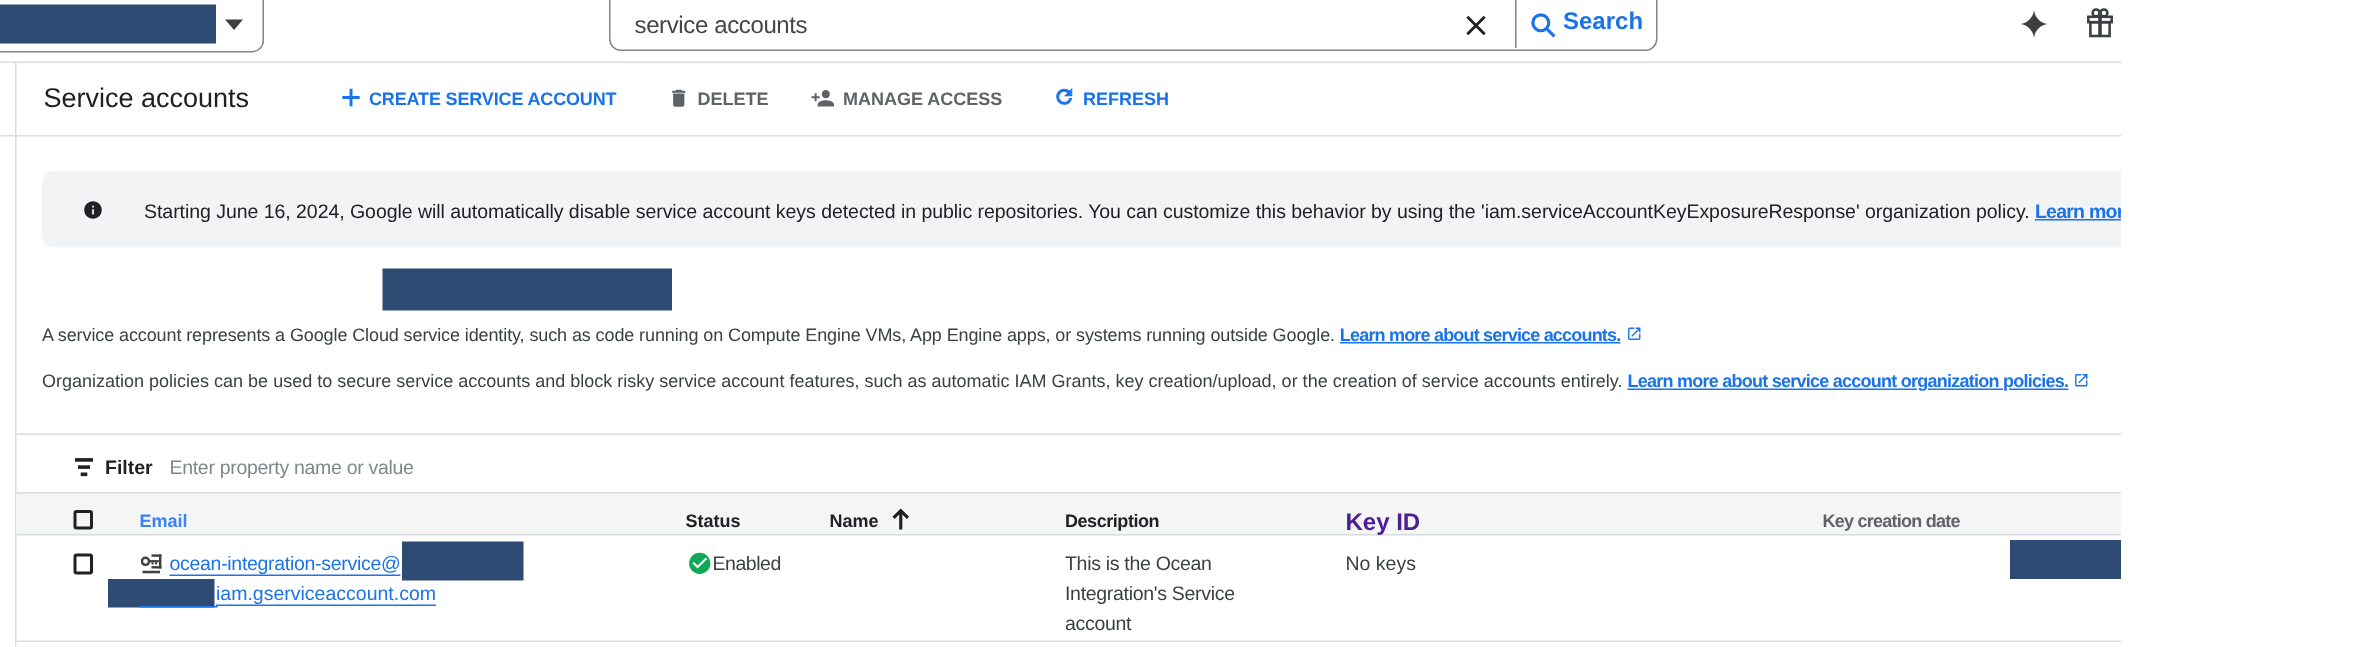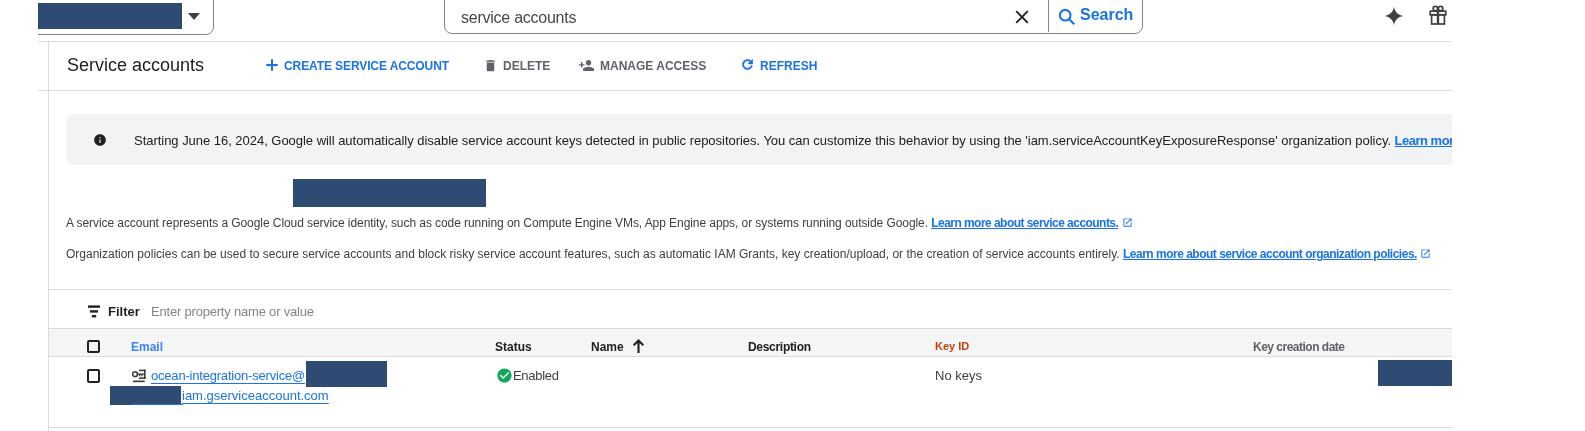--- a/index.html
+++ b/index.html
@@ -1,17 +1,17 @@
 <!DOCTYPE html>
 <html><head>
 <meta charset="utf-8">
 <style>
   html,body{margin:0;padding:0;}
   #root{position:relative;width:1414px;height:431px;background:#fff;overflow:hidden;
-        font-family:"Liberation Sans",sans-serif;color:#202124;margin-left:38px;}
+        font-family:"Liberation Sans",sans-serif;color:#202124;}
   .abs{position:absolute;}
   .navy{background:#2d4b73;}
   .link{color:#1a73e8;}
   svg{display:block;}
 </style>
 </head>
 <body>
 <div id="root">
 
   <div class="abs" style="left:-12px;top:-8px;width:186px;height:41px;border:1px solid #80868b;border-radius:8px;"></div>
@@ -120,21 +120,21 @@
 
   <div class="abs" style="left:11px;top:328px;width:1574px;height:29px;background:#f4f5f5;border-top:1px solid #d8dade;border-bottom:1px solid #dadce0;box-sizing:border-box;"></div>
   <div class="abs" style="left:48.5px;top:339.5px;width:9.5px;height:9.5px;border:2.5px solid #202124;border-radius:2px;"></div>
   <div class="abs" style="left:93px;top:340px;font-size:12px;font-weight:bold;color:#3b82f6;">Email</div>
   <div class="abs" style="left:457px;top:340px;font-size:12px;font-weight:bold;color:#202124;">Status</div>
   <div class="abs" style="left:553px;top:340px;font-size:12px;font-weight:bold;color:#202124;">Name</div>
   <svg class="abs" style="left:593px;top:339px;" width="15" height="15" viewBox="0 0 15 15">
       <path d="M7.5 14 7.5 1.5 M2.7 6.3 7.5 1.5 12.3 6.3" fill="none" stroke="#202124" stroke-width="2.1"></path>
     </svg>
   <div class="abs" style="left:710px;top:340px;font-size:12px;font-weight:bold;letter-spacing:-0.3px;color:#202124;">Description</div>
-  <div class="abs" style="left:897px;top:340px;font-size:11px;font-weight:bold;color:#c2410c;">Key ID</div>
+  <div class="abs" style="left:897px;top:340px;font-size:16px;font-weight:bold;color:#4c1d95;">Key ID</div>
   <div class="abs" style="left:1215px;top:340px;font-size:12px;font-weight:bold;letter-spacing:-0.5px;color:#5f6368;">Key creation date</div>
   <div class="abs" style="left:1341px;top:360px;font-size:12px;font-weight:bold;letter-spacing:-0.45px;color:#4d7c0f;">OAuth 2 Client ID</div>
   <svg class="abs" style="left:1440px;top:341px;" width="15" height="15" viewBox="0 0 15 15">
       <circle cx="7.5" cy="7.5" r="7.2" fill="#202124"></circle>
       <text x="7.5" y="11.4" text-anchor="middle" font-family="Liberation Sans,sans-serif" font-size="10.5" font-weight="bold" fill="#fff">?</text>
     </svg>
   <div class="abs" style="left:1444px;top:340px;font-size:12px;font-weight:bold;color:#404040;">Actions</div>
 
   <div class="abs" style="left:48.5px;top:369px;width:9.5px;height:9.5px;border:2.5px solid #202124;border-radius:2px;"></div>
   <svg class="abs" style="left:94px;top:369px;" width="14" height="14" viewBox="0 0 14 14">
@@ -151,20 +151,21 @@
   <div class="abs navy" style="left:268px;top:361px;width:81px;height:26px;"></div>
   <div class="abs navy" style="left:72px;top:386px;width:71px;height:19px;"></div>
   <div class="abs" style="left:93px;top:403.5px;width:52px;height:1px;background:#1a73e8;"></div>
   <div class="abs link" style="left:144px;top:388px;font-size:13px;text-decoration:underline;text-underline-offset:2.5px;">iam.gserviceaccount.com</div>
 
   <svg class="abs" style="left:458px;top:367px;" width="17" height="17" viewBox="0 0 24 24">
       <path d="M12 2C6.48 2 2 6.48 2 12s4.48 10 10 10 10-4.48 10-10S17.52 2 12 2zm-2 15-5-5 1.41-1.41L10 14.17l7.59-7.59L19 8l-9 9z" fill="#0da956"></path>
     </svg>
   <div class="abs" style="left:475px;top:368px;font-size:13px;letter-spacing:-0.3px;color:#3c4043;">Enabled</div>
 
+  <div class="abs" style="left:710px;top:366px;font-size:13px;letter-spacing:-0.2px;color:#3c4043;line-height:20px;">This is the Ocean<br>Integration's Service<br>account</div>
   <div class="abs" style="left:897px;top:368px;font-size:13px;color:#3c4043;">No keys</div>
   <div class="abs navy" style="left:1340px;top:360px;width:157px;height:26px;"></div>
   <svg class="abs" style="left:1540px;top:364px;" width="17" height="21" viewBox="0 0 17 21">
       <circle cx="8.5" cy="3" r="2.2" fill="#202124"></circle>
       <circle cx="8.5" cy="10.5" r="2.2" fill="#202124"></circle>
       <circle cx="8.5" cy="18" r="2.2" fill="#202124"></circle>
     </svg>
 
   <div class="abs" style="left:11px;top:427px;width:1574px;height:1px;background:#dadce0;"></div>
 </div>

